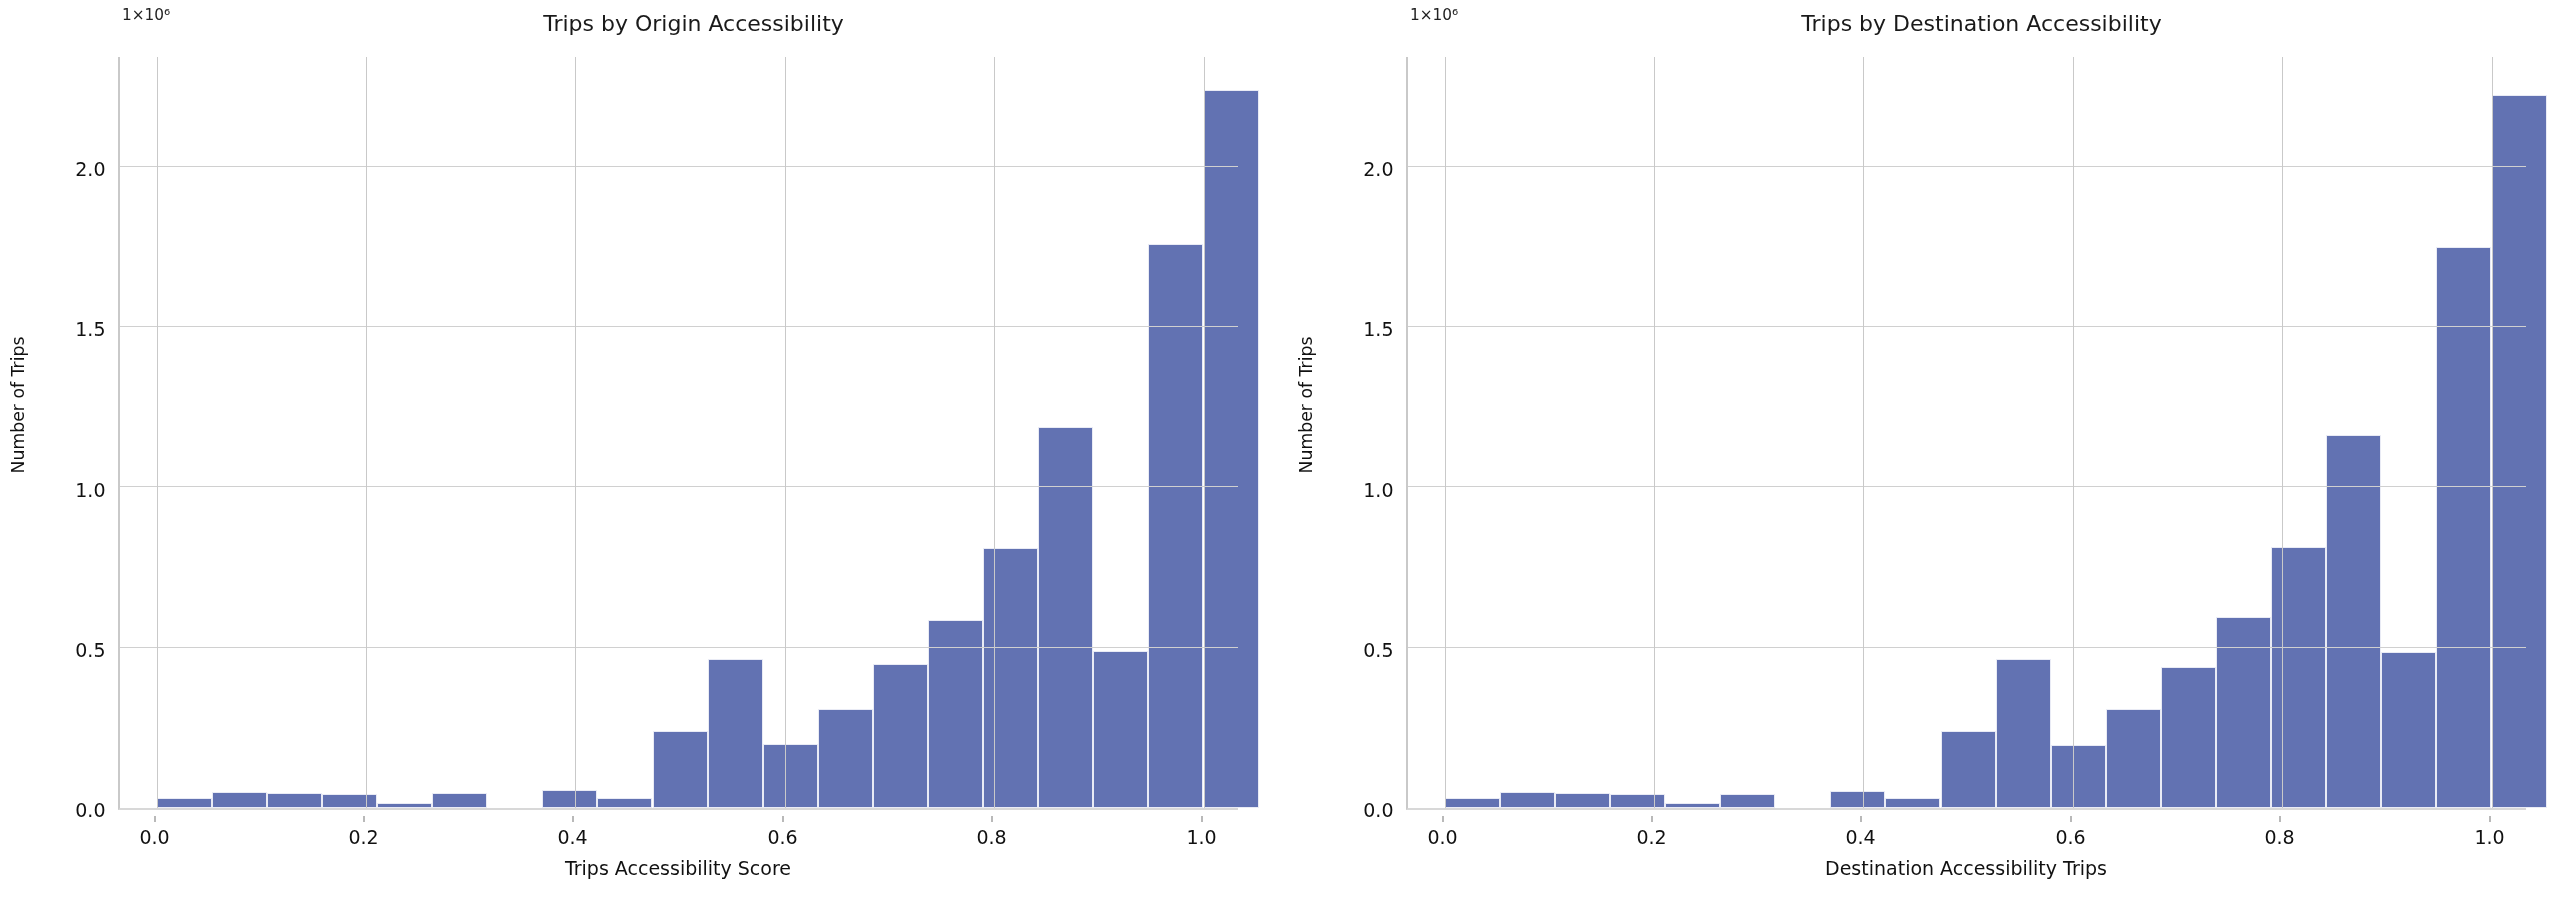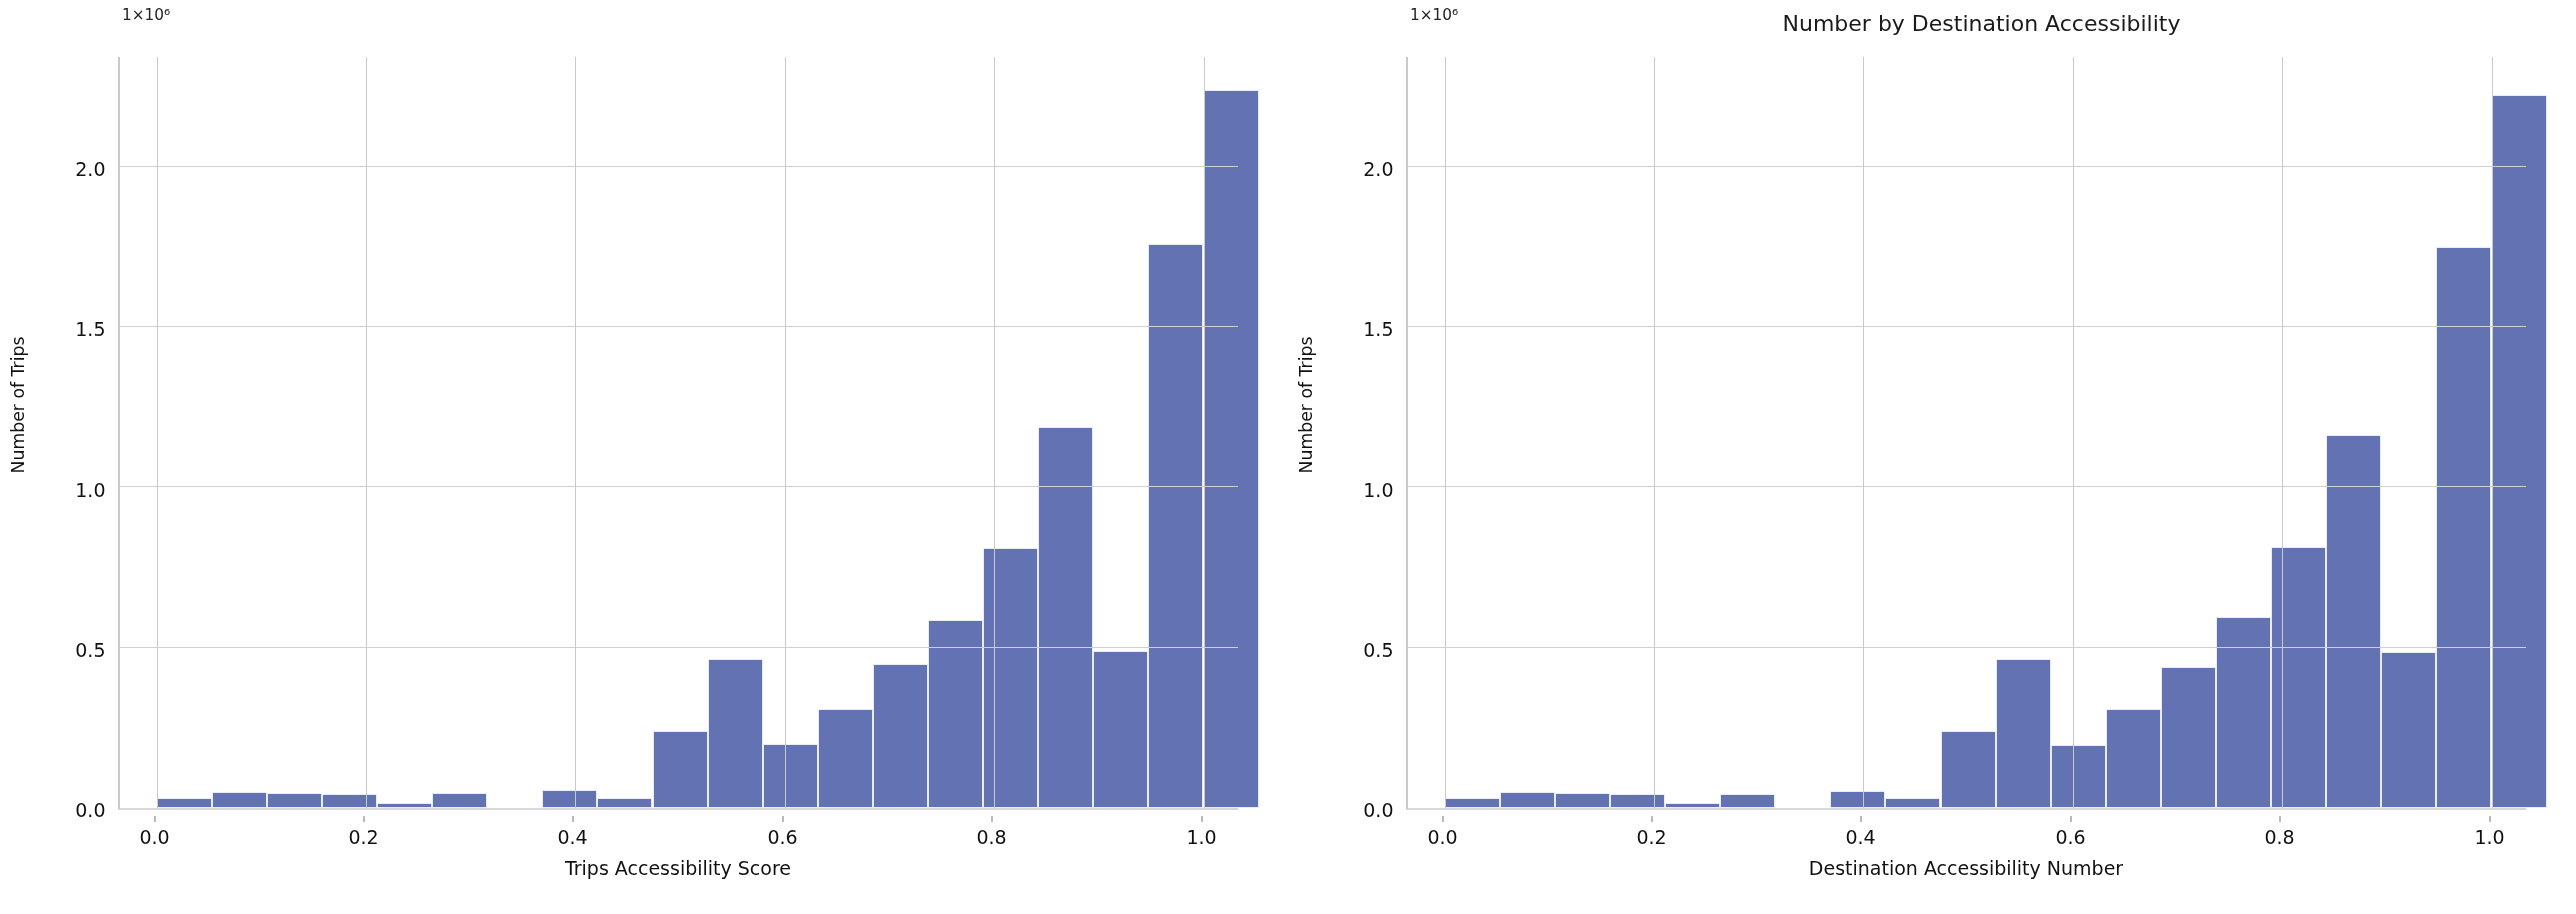--- a/index.html
+++ b/index.html
@@ -146,20 +146,21 @@
 </head>
 <body>
 
 <div class="figure">
 
   <div class="panel">
     <div class="ylabel">
       <span>Number of Trips</span>
     </div>
     <div class="offset-text">1×10⁶</div>
+    <div class="title">Trips by Origin Accessibility</div>
 
     <div class="yticks" id="yticks0">
         <div class="ytick" style="top: 753px;">0.0</div>
         <div class="ytick" style="top: 593px;">0.5</div>
         <div class="ytick" style="top: 433px;">1.0</div>
         <div class="ytick" style="top: 272px;">1.5</div>
         <div class="ytick" style="top: 112px;">2.0</div>
       </div>
 
     <div class="plot" id="plot0">
@@ -211,21 +212,21 @@
         <div class="xtick" style="left: 1084px; top: 9.7px;">1.0</div>
       </div>
     <div class="xlabel">Trips Accessibility Score</div>
   </div>
 
   <div class="panel">
     <div class="ylabel">
       <span>Number of Trips</span>
     </div>
     <div class="offset-text">1×10⁶</div>
-    <div class="title">Number by Destination Accessibility</div>
+    <div class="title">Trips by Destination Accessibility</div>
 
     <div class="yticks" id="yticks1">
         <div class="ytick" style="top: 753px;">0.0</div>
         <div class="ytick" style="top: 593px;">0.5</div>
         <div class="ytick" style="top: 433px;">1.0</div>
         <div class="ytick" style="top: 272px;">1.5</div>
         <div class="ytick" style="top: 112px;">2.0</div>
       </div>
 
     <div class="plot" id="plot1">
@@ -269,17 +270,17 @@
         <div class="xtick" style="left: 246px; top: 9.7px;">0.2</div>
         <div class="tickmark" style="left: 455px;"></div>
         <div class="xtick" style="left: 455px; top: 9.7px;">0.4</div>
         <div class="tickmark" style="left: 665px;"></div>
         <div class="xtick" style="left: 665px; top: 9.7px;">0.6</div>
         <div class="tickmark" style="left: 874px;"></div>
         <div class="xtick" style="left: 874px; top: 9.7px;">0.8</div>
         <div class="tickmark" style="left: 1084px;"></div>
         <div class="xtick" style="left: 1084px; top: 9.7px;">1.0</div>
       </div>
-    <div class="xlabel">Destination Accessibility Number</div>
+    <div class="xlabel">Destination Accessibility Trips</div>
   </div>
 
 </div>
 
 
 </body></html>

